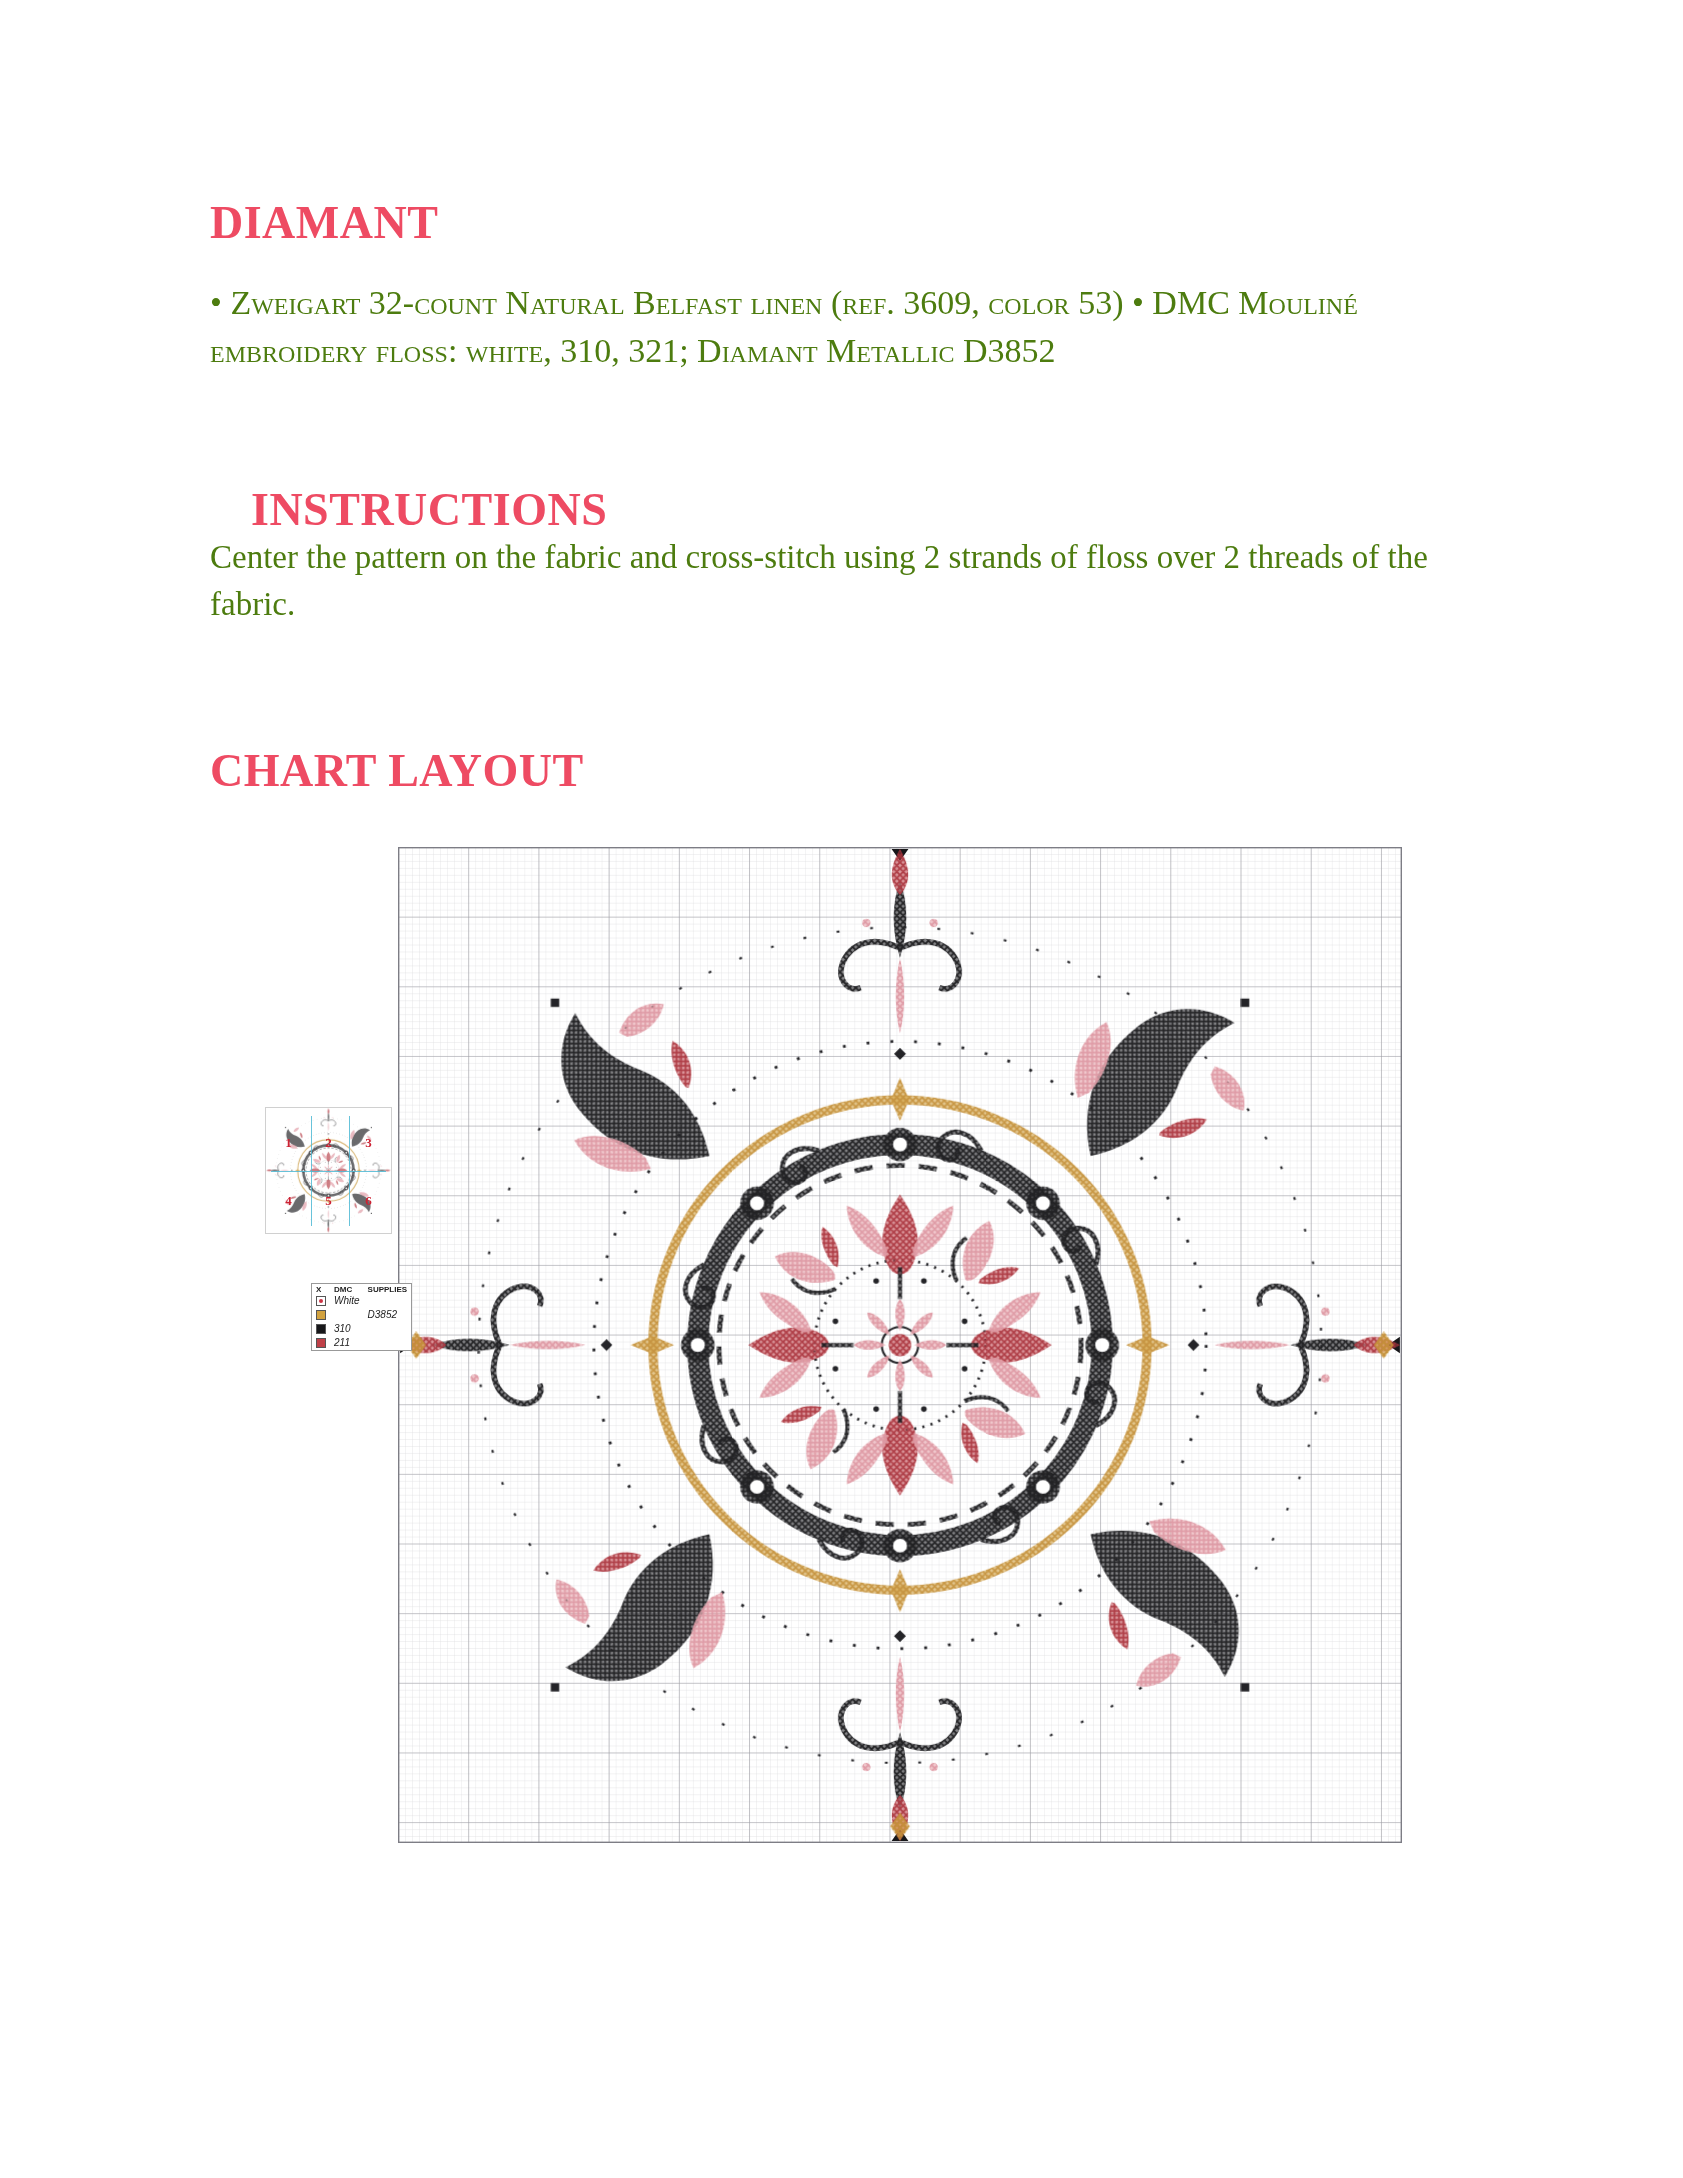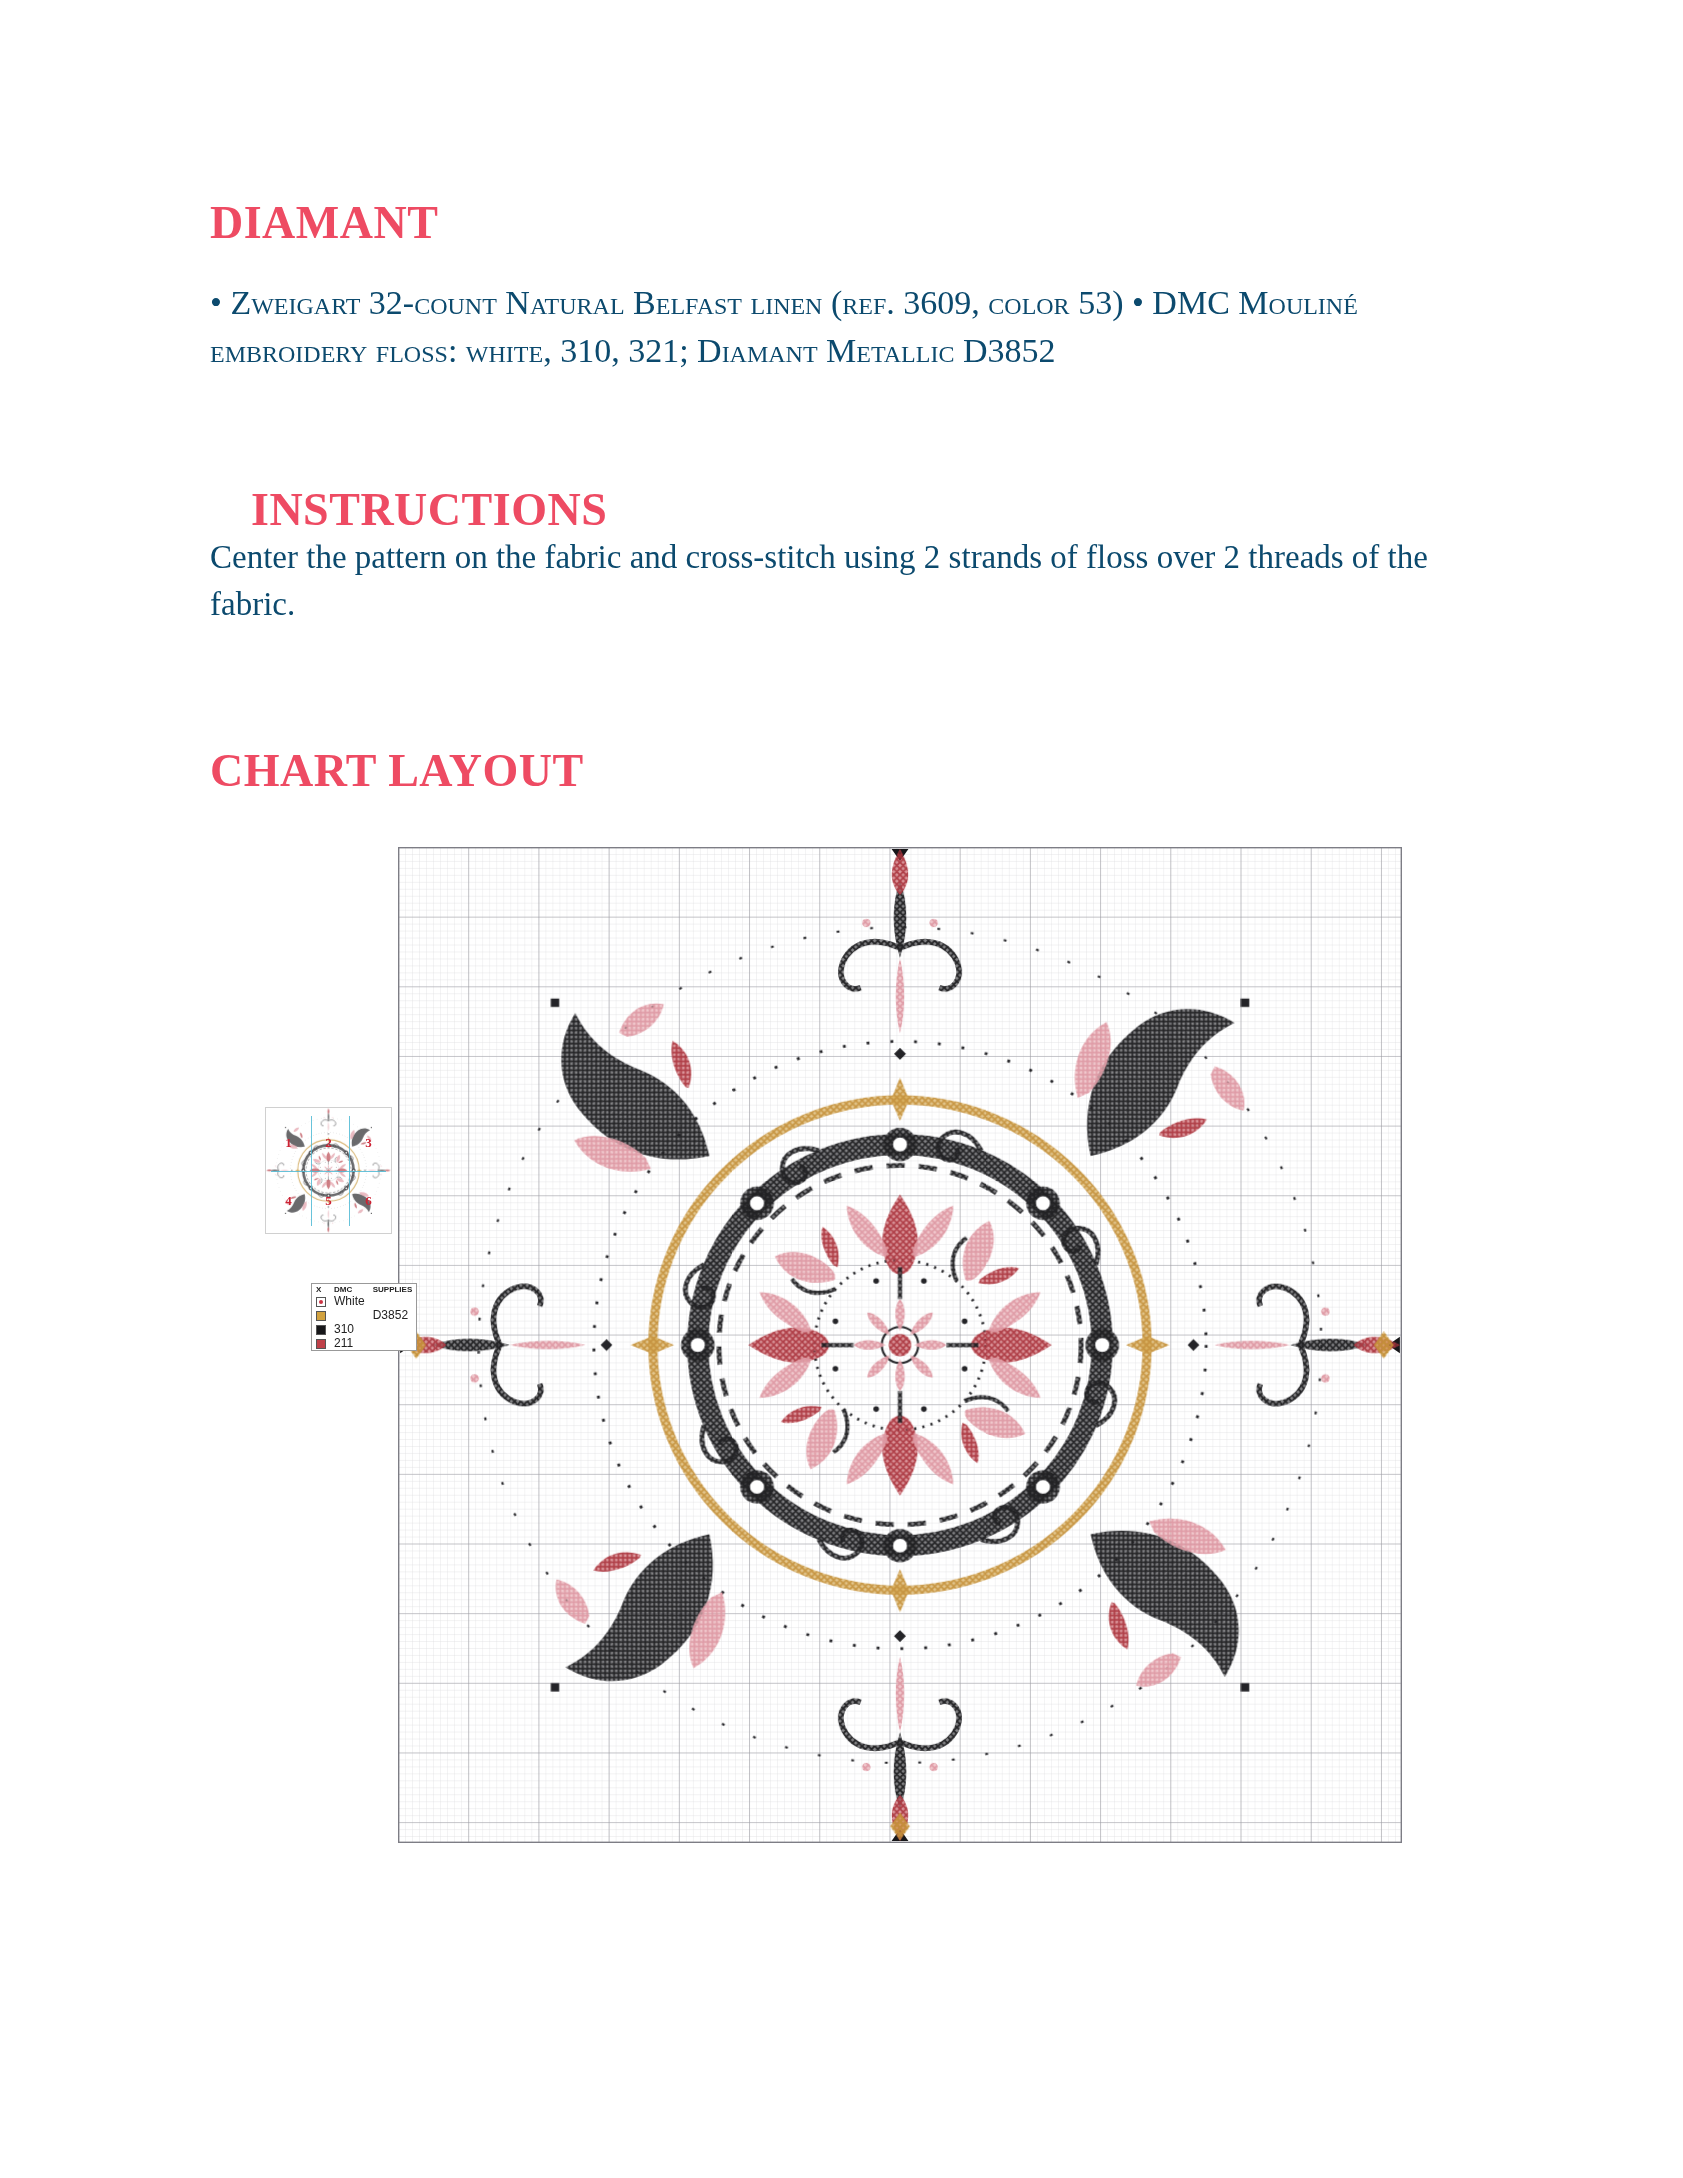--- a/index.html
+++ b/index.html
@@ -15,21 +15,21 @@
     position:absolute; left:210px;
     font-size:46px; font-weight:bold;
     color:#ee4b63; letter-spacing:0.5px;
     font-family:"Liberation Serif", serif;
   }
   #h-supplies { top:196px; }
   #h-instructions { top:483px;margin-left:41px; }
   #h-chart-layout { top:744px; }
   .body-text {
     position:absolute; left:210px; width:1259px;
-    font-size:33px; line-height:1.42; color:#0c4a6e;
+    font-size:33px; line-height:1.42; color:#4d7c0f;
   }
   #t-supplies { top:279px; font-variant:small-caps; font-size:34px; }
   #t-instructions { top:534px; }
 
   
   .chart-wrap { position:absolute; left:398px; top:847px; width:1004px; height:996px; }
   .chart-wrap svg.chart { width:100%; height:100%; display:block; }
 
   
   .thumb { position:absolute; left:265px; top:1107px; width:127px; height:127px;
@@ -39,21 +39,21 @@
   .thumb .pb-v { width:1px; top:6%; bottom:6%; }
   .thumb .pb-h { height:1px; left:4%; right:4%; }
   .thumb .pnum { position:absolute; transform:translate(-50%,-50%);
                  font-size:13px; font-weight:bold; color:#cc2233;
                  font-family:"Liberation Serif", serif; }
 
   
   .legend-table { border-collapse:collapse; background:#fff; border:1px solid #999;
                   font-family:"Liberation Sans", sans-serif; }
   .legend-table th { font-size:8px; font-weight:bold; padding:1px 4px 0 4px; text-align:left; color:#222; }
-  .legend-table td { font-size:12px; padding:0 4px; line-height:14px; color:#222; white-space:nowrap; }
+  .legend-table td { font-size:10px; padding:0 4px; line-height:14px; color:#222; white-space:nowrap;font-style:italic; }
   .legend-left  { position:absolute; left:311px; top:1283px; }
   .sym { display:inline-block; width:10px; height:10px; border:1px solid #555;
          vertical-align:middle; position:relative; background:#fff; }
   .sym-white::after { content:""; position:absolute; left:2px; top:2px; width:4px; height:4px;
                       background:#cc3344; border-radius:50%; }
   .sym-gold  { background:#d2a23f; }
   .sym-black { background:#17171a; }
   .sym-red   { background:#bf4048; }
 </style>
 </head>

